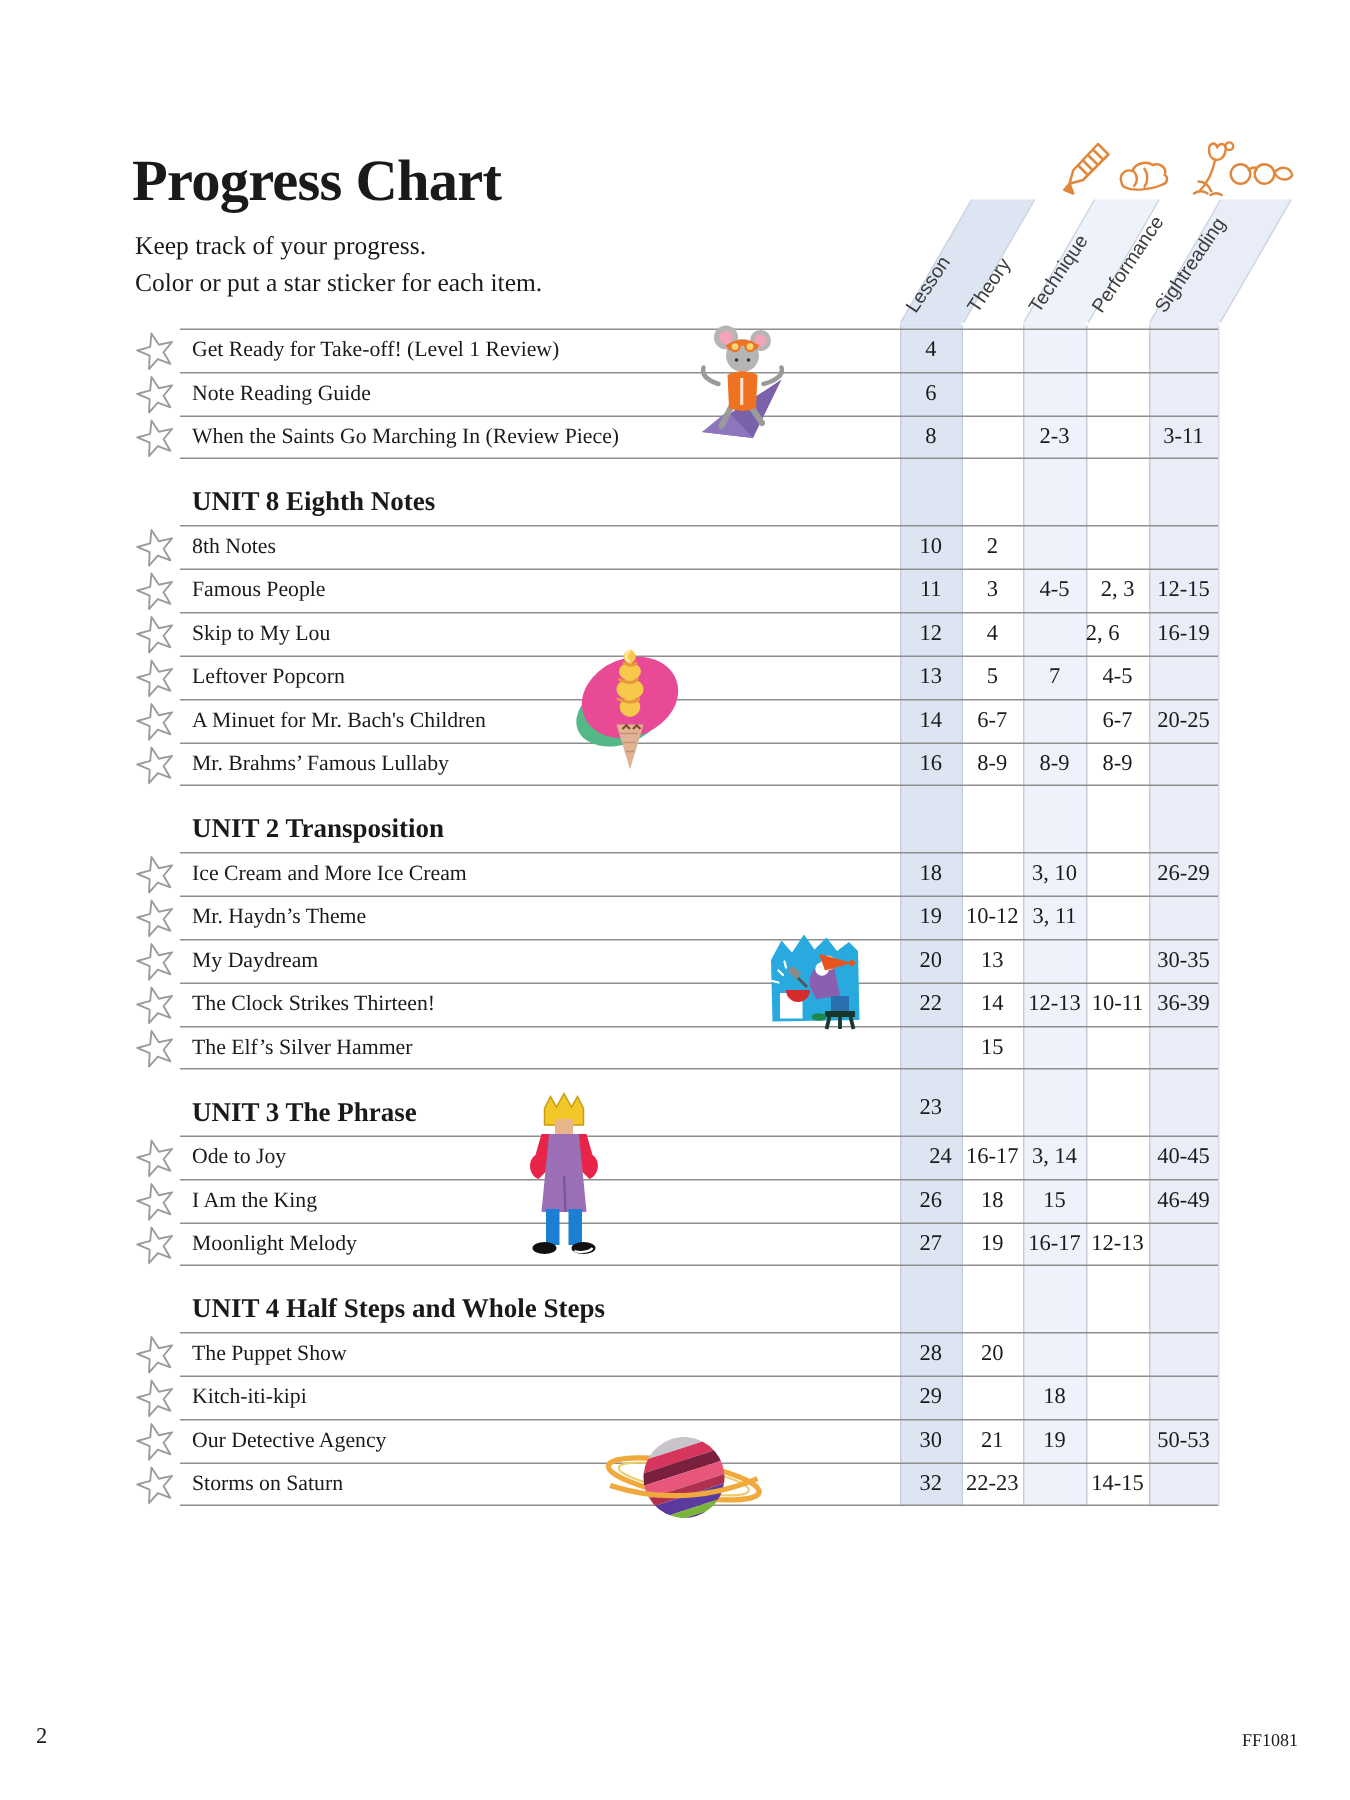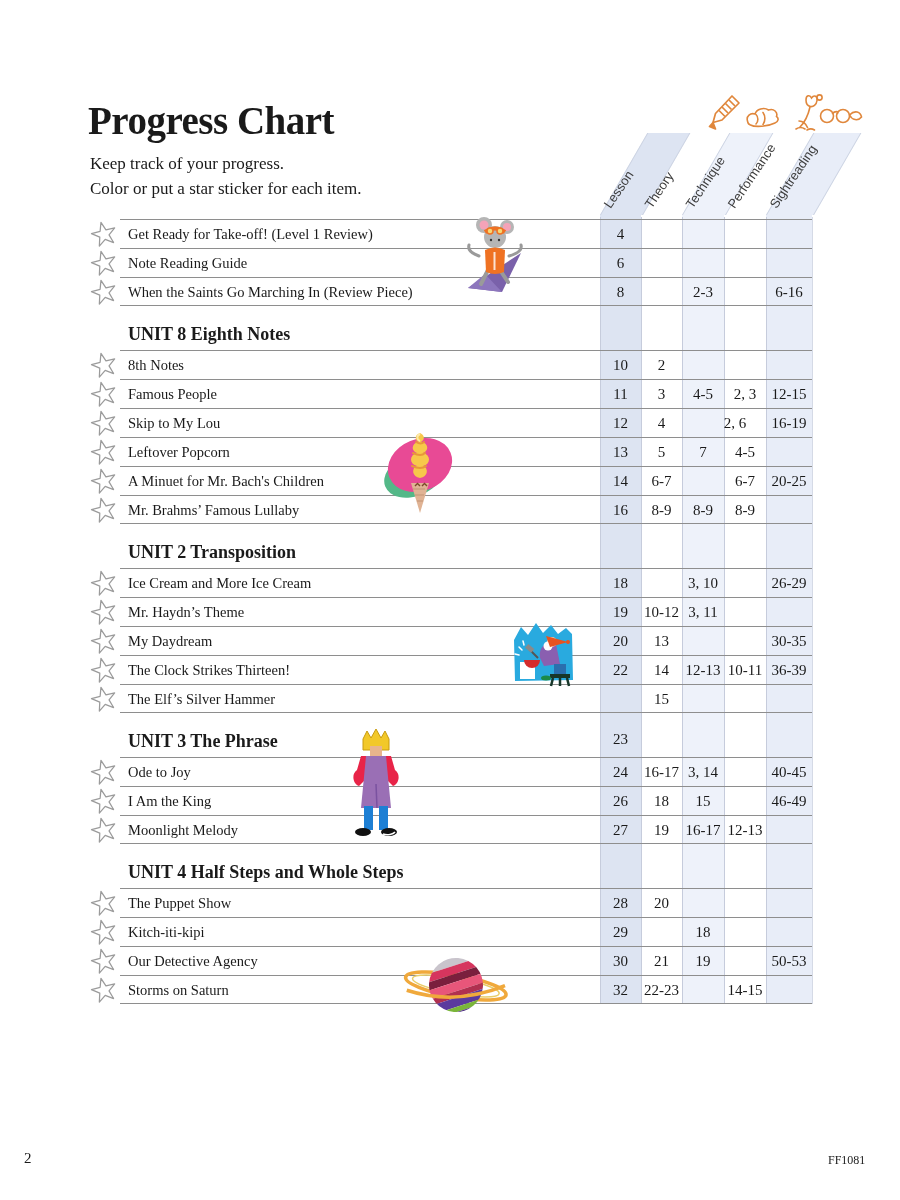--- a/index.html
+++ b/index.html
@@ -117,21 +117,21 @@
       </div>
       <div class="row section-end">
         <svg class="star" viewBox="0 0 30 28">
           <path d="M15 1 L18.1 9.8 L27.4 10 L20 15.6 L22.6 24.5 L15 19.2 L7.4 24.5 L10.1 15.6 L2.6 10 L11.9 9.8 Z" fill="#fff" stroke="#9b9b9b" stroke-width="1.3" stroke-linejoin="round" transform="rotate(-14 15 14)"></path>
         </svg>
         <span class="row-title">When the Saints Go Marching In (Review Piece)</span>
         <span class="cell" style="left: 480px; width: 41px;">8</span>
         <span class="cell" style="left: 521px; width: 41px;"></span>
         <span class="cell" style="left: 562px; width: 42px;">2-3</span>
         <span class="cell" style="left: 604px; width: 42px;"></span>
-        <span class="cell" style="left: 646px; width: 46px;">6-16</span>
+        <span class="cell" style="left: 646px; width: 46px;">3-11</span>
       </div>
       <div class="unit-block">
         <span class="unit-title">UNIT 8 Eighth Notes</span>
       </div>
       <div class="row">
         <svg class="star" viewBox="0 0 30 28">
           <path d="M15 1 L18.1 9.8 L27.4 10 L20 15.6 L22.6 24.5 L15 19.2 L7.4 24.5 L10.1 15.6 L2.6 10 L11.9 9.8 Z" fill="#fff" stroke="#9b9b9b" stroke-width="1.3" stroke-linejoin="round" transform="rotate(-14 15 14)"></path>
         </svg>
         <span class="row-title">8th Notes</span>
         <span class="cell" style="left: 480px; width: 41px;">10</span>
@@ -254,21 +254,21 @@
         <span class="cell" style="left: 646px; width: 46px;"></span>
       </div>
       <div class="unit-block">
         <span class="unit-title">UNIT 3 The Phrase</span>
       </div>
       <div class="row">
         <svg class="star" viewBox="0 0 30 28">
           <path d="M15 1 L18.1 9.8 L27.4 10 L20 15.6 L22.6 24.5 L15 19.2 L7.4 24.5 L10.1 15.6 L2.6 10 L11.9 9.8 Z" fill="#fff" stroke="#9b9b9b" stroke-width="1.3" stroke-linejoin="round" transform="rotate(-14 15 14)"></path>
         </svg>
         <span class="row-title">Ode to Joy</span>
-        <span class="cell" style="left: 480px; width: 41px;">24</span>
+        <span class="cell" style="left: 480px; width: 54px;">24</span>
         <span class="cell" style="left: 521px; width: 41px;">16-17</span>
         <span class="cell" style="left: 562px; width: 42px;">3, 14</span>
         <span class="cell" style="left: 604px; width: 42px;"></span>
         <span class="cell" style="left: 646px; width: 46px;">40-45</span>
       </div>
       <div class="row">
         <svg class="star" viewBox="0 0 30 28">
           <path d="M15 1 L18.1 9.8 L27.4 10 L20 15.6 L22.6 24.5 L15 19.2 L7.4 24.5 L10.1 15.6 L2.6 10 L11.9 9.8 Z" fill="#fff" stroke="#9b9b9b" stroke-width="1.3" stroke-linejoin="round" transform="rotate(-14 15 14)"></path>
         </svg>
         <span class="row-title">I Am the King</span>

